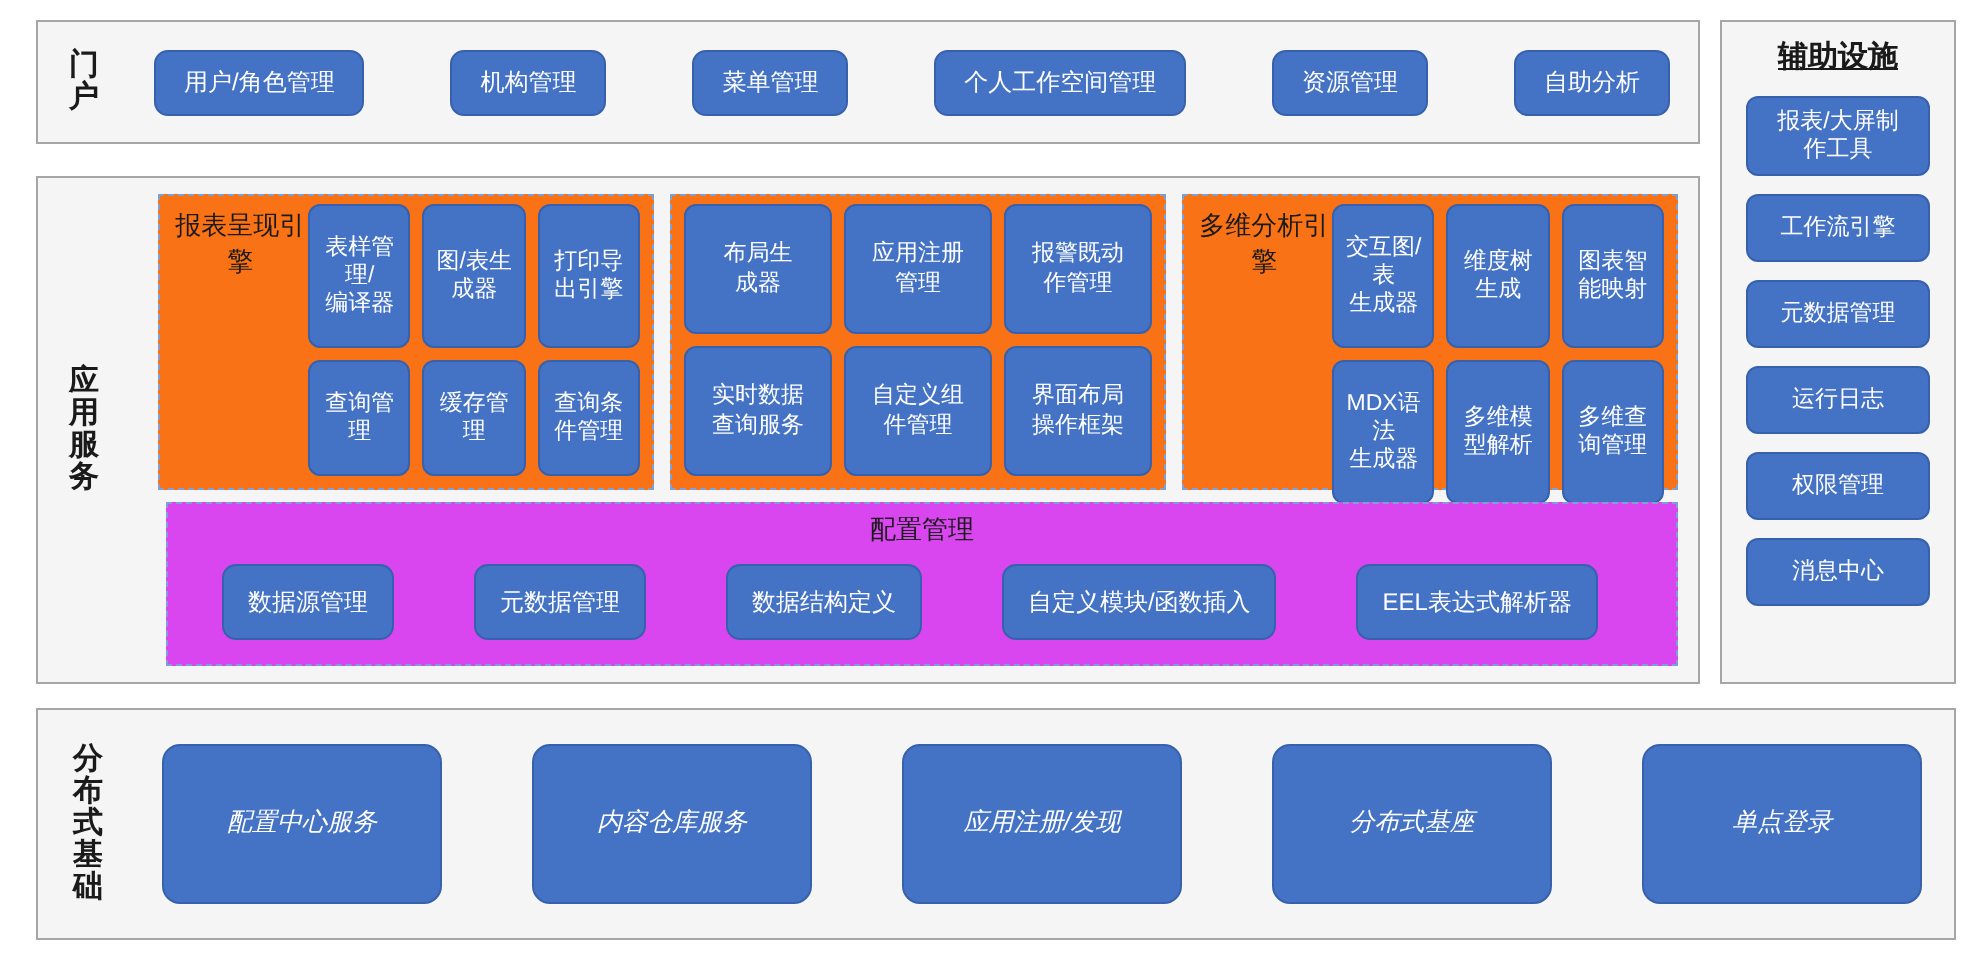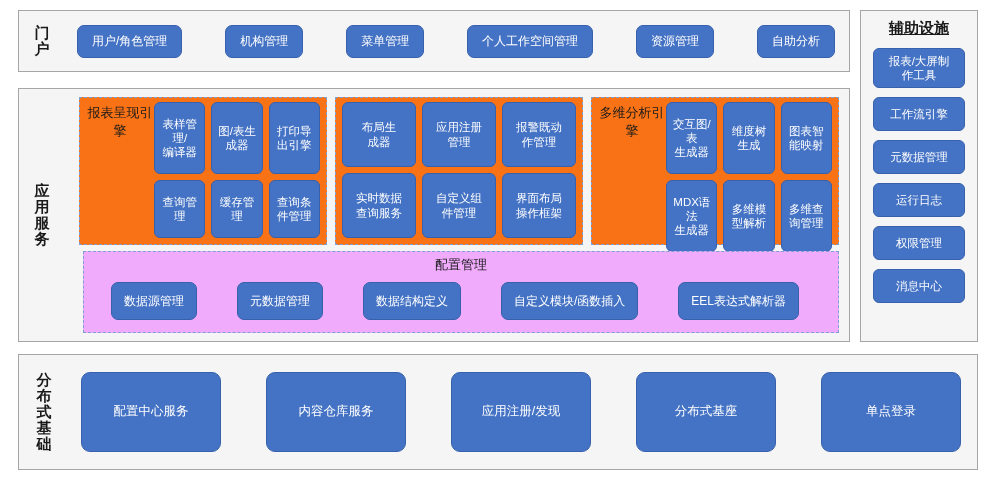--- a/index.html
+++ b/index.html
@@ -139,21 +139,21 @@
     grid-template-columns: repeat(3, 1fr);
     grid-template-rows: repeat(2, 1fr);
     gap: 6px;
   }
 
   
   .configband {
     position: absolute;
     left: 4px; right: 0; bottom: 0;
     height: 82px;
-    background: #f0abfc;
+    background: #d946ef;
     border: 1px dashed #7f9fd4;
     display: flex;
     flex-direction: column;
   }
   .configband .chead {
     text-align: center;
     font-size: 13px;
     color: #1a1a1a;
     padding: 4px 0 3px 0;
   }
@@ -184,20 +184,21 @@
     justify-content: space-between;
     gap: 12px;
     padding: 0 6px;
   }
   #dist .row .btn {
     flex: 1 1 0;
     max-width: 140px;
     height: 80px;
     border-radius: 9px;
     font-size: 12.5px;
+    font-style: italic;
   }
   #dist .vlabel { width: 50px; font-size: 15px; }
 </style>
 </head>
 <body>
 
 <div id="root">
 
   <div class="panel" id="portal">
     <div class="vlabel" id="portal-label">

